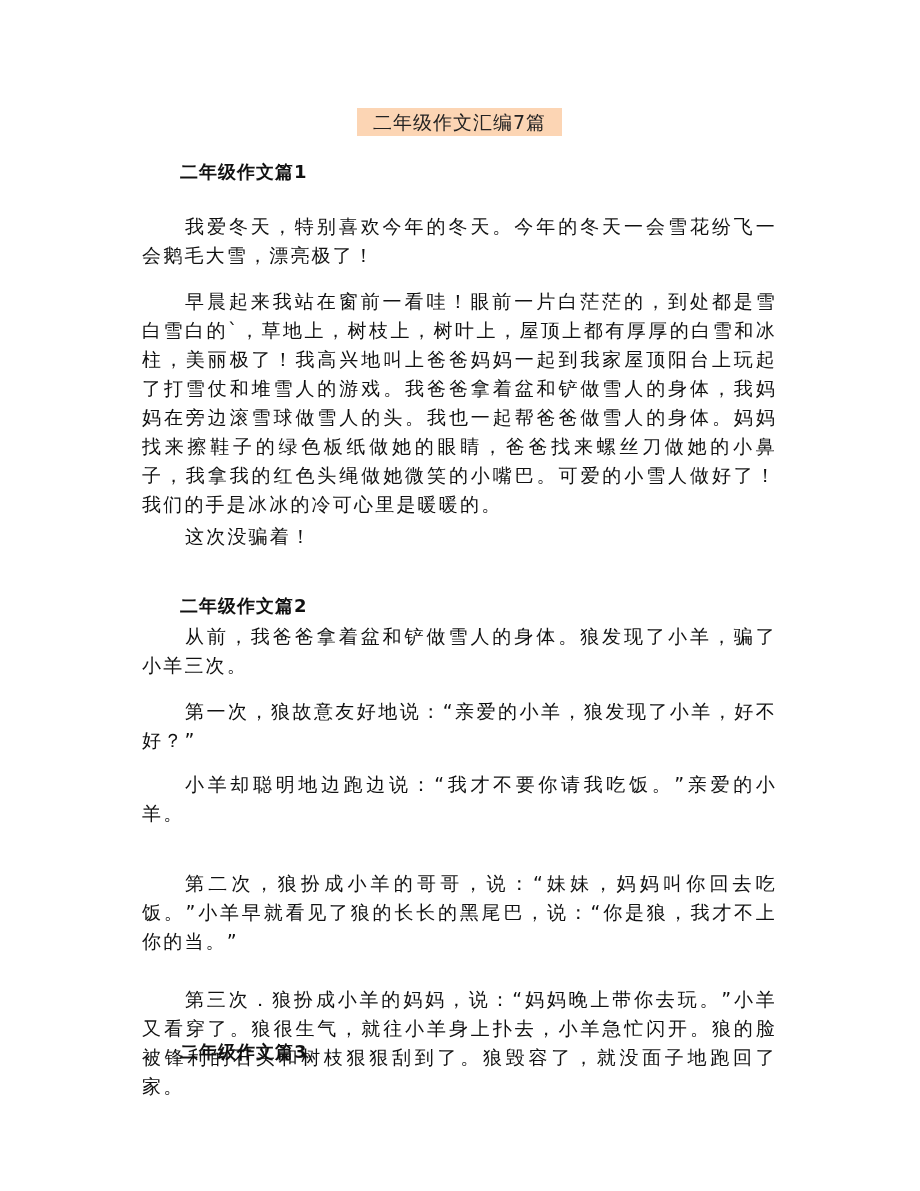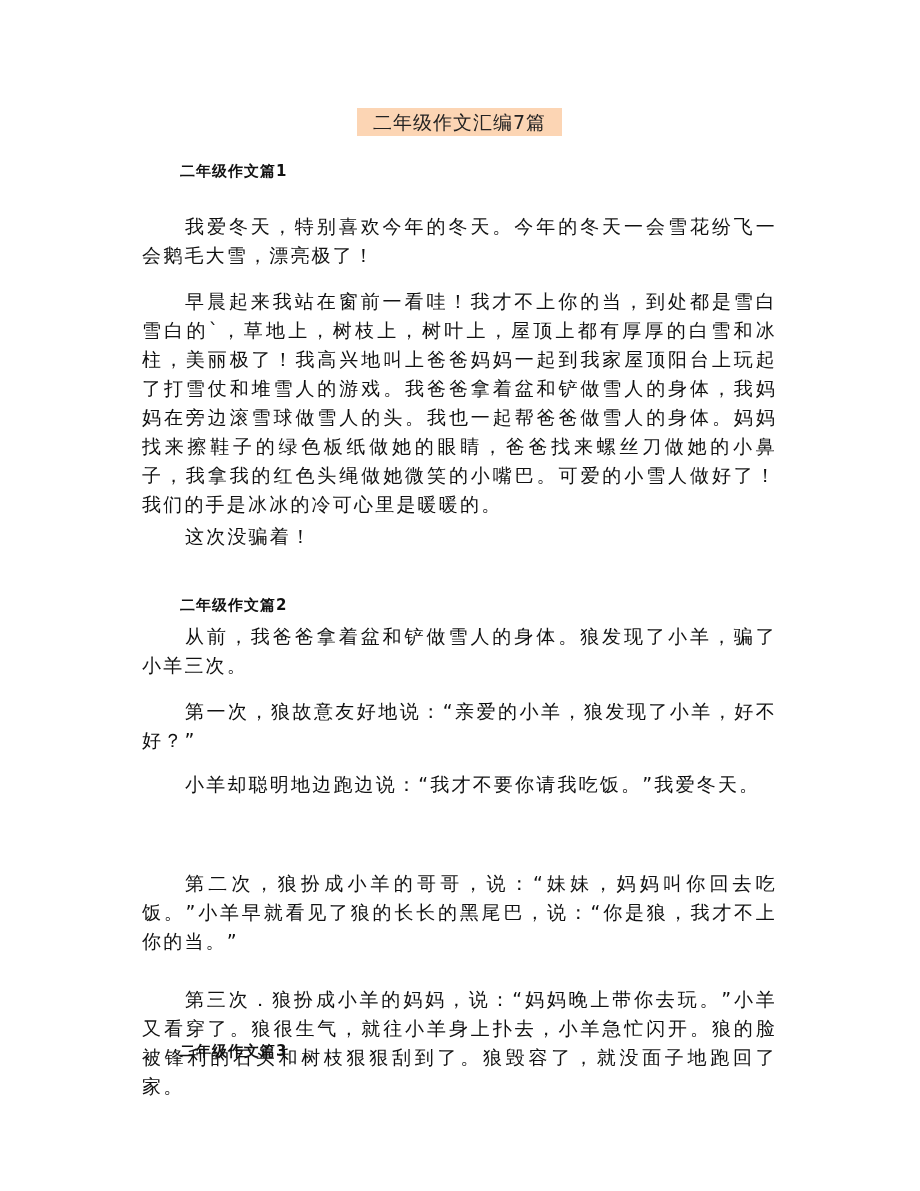--- a/index.html
+++ b/index.html
@@ -52,21 +52,21 @@
       text-indent: 43px;
       margin: 5px;
       font-family: "DejaVu Sans", "Liberation Sans", sans-serif;
       font-weight: normal;
     }
     .heading {
       margin: 0;
       padding-left: 43px;
       font-family: "DejaVu Sans", "Liberation Sans", sans-serif;
       font-weight: bold;
-      font-size: 15px;
+      font-size: 18px;
       letter-spacing: 1px;
     }
   </style>
 </head>
 <body>
 
 <div class="page">
 
   <div class="doc-title-wrap">
     <span class="doc-title">二年级作文汇编7篇</span>
@@ -74,41 +74,41 @@
 
   <div class="block" style="top:157px;">
     <p class="heading">二年级作文篇1</p>
   </div>
 
   <div class="block" style="top:207px;">
     <p class="para">我爱冬天，特别喜欢今年的冬天。今年的冬天一会雪花纷飞一会鹅毛大雪，漂亮极了！</p>
   </div>
 
   <div class="block" style="top:282px;">
-    <p class="para">早晨起来我站在窗前一看哇！我才不上你的当，到处都是雪白雪白的`，草地上，树枝上，树叶上，屋顶上都有厚厚的白雪和冰柱，美丽极了！我高兴地叫上爸爸妈妈一起到我家屋顶阳台上玩起了打雪仗和堆雪人的游戏。我爸爸拿着盆和铲做雪人的身体，我妈妈在旁边滚雪球做雪人的头。我也一起帮爸爸做雪人的身体。妈妈找来擦鞋子的绿色板纸做她的眼睛，爸爸找来螺丝刀做她的小鼻子，我拿我的红色头绳做她微笑的小嘴巴。可爱的小雪人做好了！我们的手是冰冰的冷可心里是暖暖的。</p>
+    <p class="para">早晨起来我站在窗前一看哇！眼前一片白茫茫的，到处都是雪白雪白的`，草地上，树枝上，树叶上，屋顶上都有厚厚的白雪和冰柱，美丽极了！我高兴地叫上爸爸妈妈一起到我家屋顶阳台上玩起了打雪仗和堆雪人的游戏。我爸爸拿着盆和铲做雪人的身体，我妈妈在旁边滚雪球做雪人的头。我也一起帮爸爸做雪人的身体。妈妈找来擦鞋子的绿色板纸做她的眼睛，爸爸找来螺丝刀做她的小鼻子，我拿我的红色头绳做她微笑的小嘴巴。可爱的小雪人做好了！我们的手是冰冰的冷可心里是暖暖的。</p>
   </div>
 
   <div class="block" style="top:517px;">
     <p class="para">这次没骗着！</p>
   </div>
 
   <div class="block" style="top:591px;">
     <p class="heading">二年级作文篇2</p>
   </div>
 
   <div class="block" style="top:617px;">
     <p class="para">从前，我爸爸拿着盆和铲做雪人的身体。狼发现了小羊，骗了小羊三次。</p>
   </div>
 
   <div class="block" style="top:692px;">
     <p class="para">第一次，狼故意友好地说：“亲爱的小羊，狼发现了小羊，好不好？”</p>
   </div>
 
   <div class="block" style="top:765px;">
-    <p class="para">小羊却聪明地边跑边说：“我才不要你请我吃饭。”我爱冬天。</p>
+    <p class="para">小羊却聪明地边跑边说：“我才不要你请我吃饭。”亲爱的小羊。</p>
   </div>
 
   <div class="block" style="top:864px;">
     <p class="para">第二次，狼扮成小羊的哥哥，说：“妹妹，妈妈叫你回去吃饭。”小羊早就看见了狼的长长的黑尾巴，说：“你是狼，我才不上你的当。”</p>
   </div>
 
   <div class="block" style="top:980px;">
     <p class="para">第三次．狼扮成小羊的妈妈，说：“妈妈晚上带你去玩。”小羊又看穿了。狼很生气，就往小羊身上扑去，小羊急忙闪开。狼的脸被锋利的石头和树枝狠狠刮到了。狼毁容了，就没面子地跑回了家。</p>
   </div>
 

